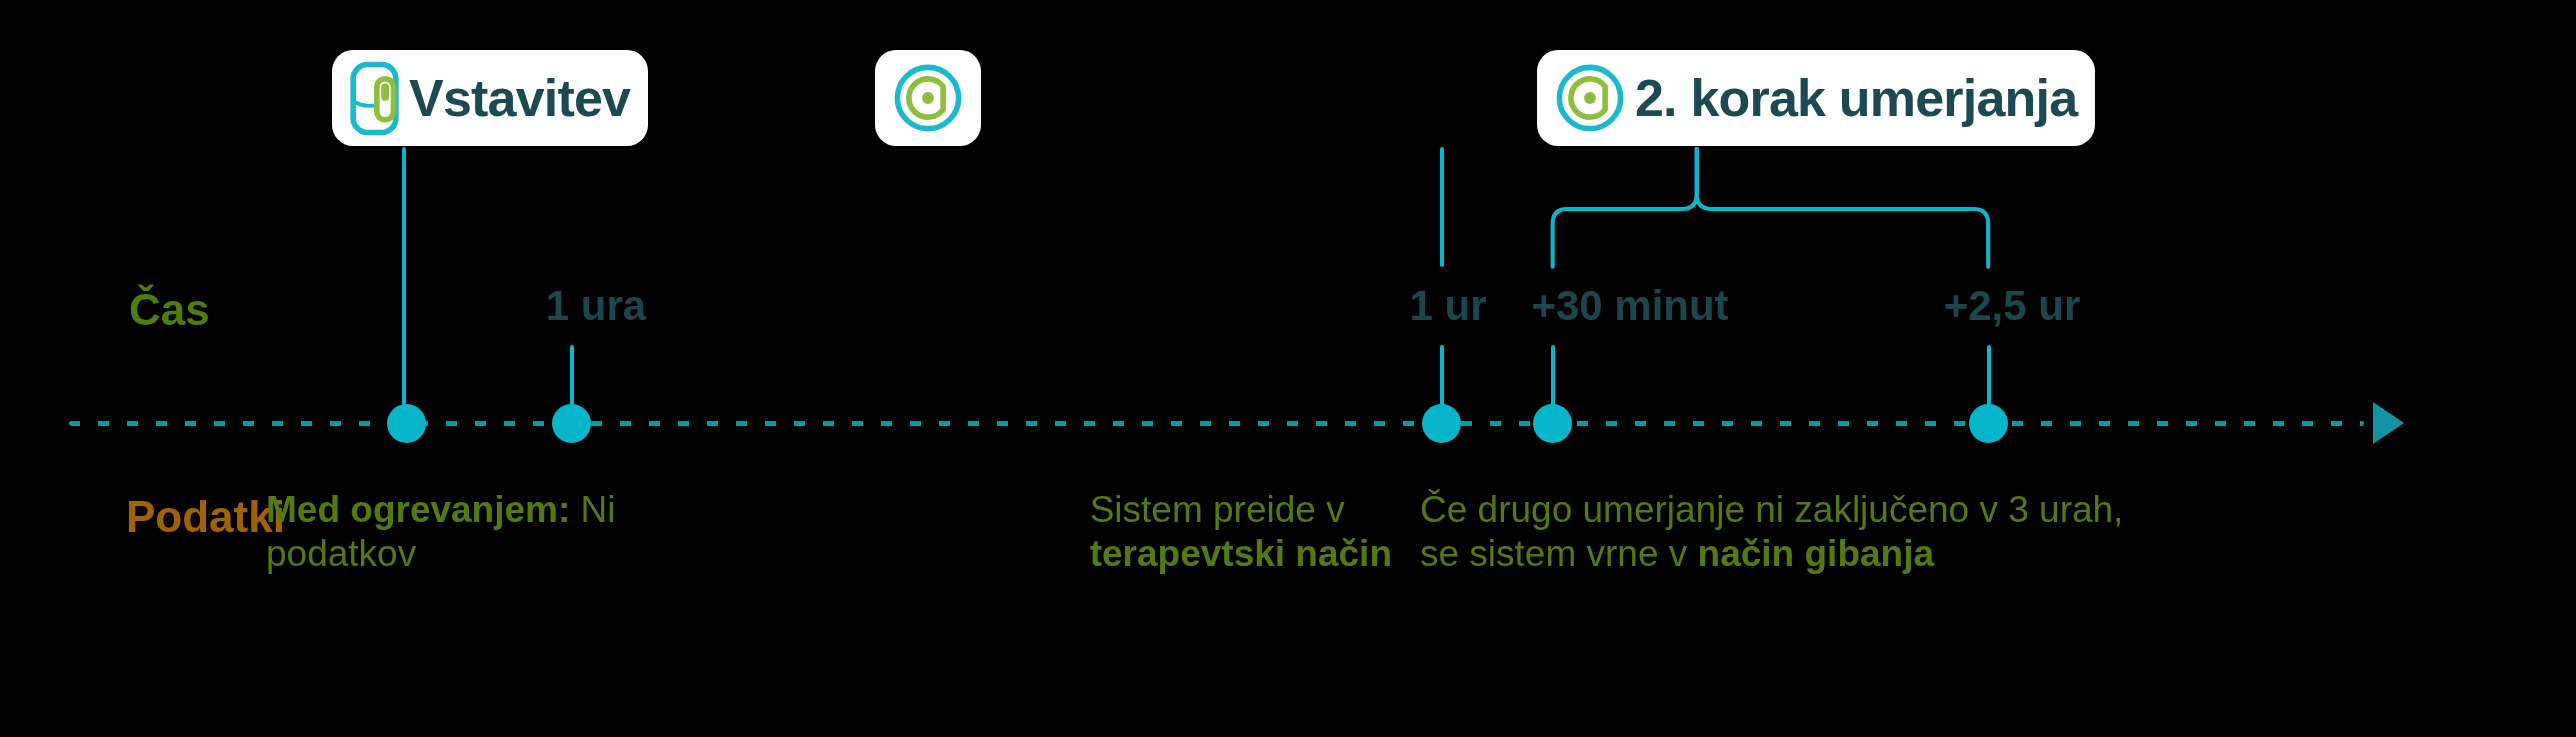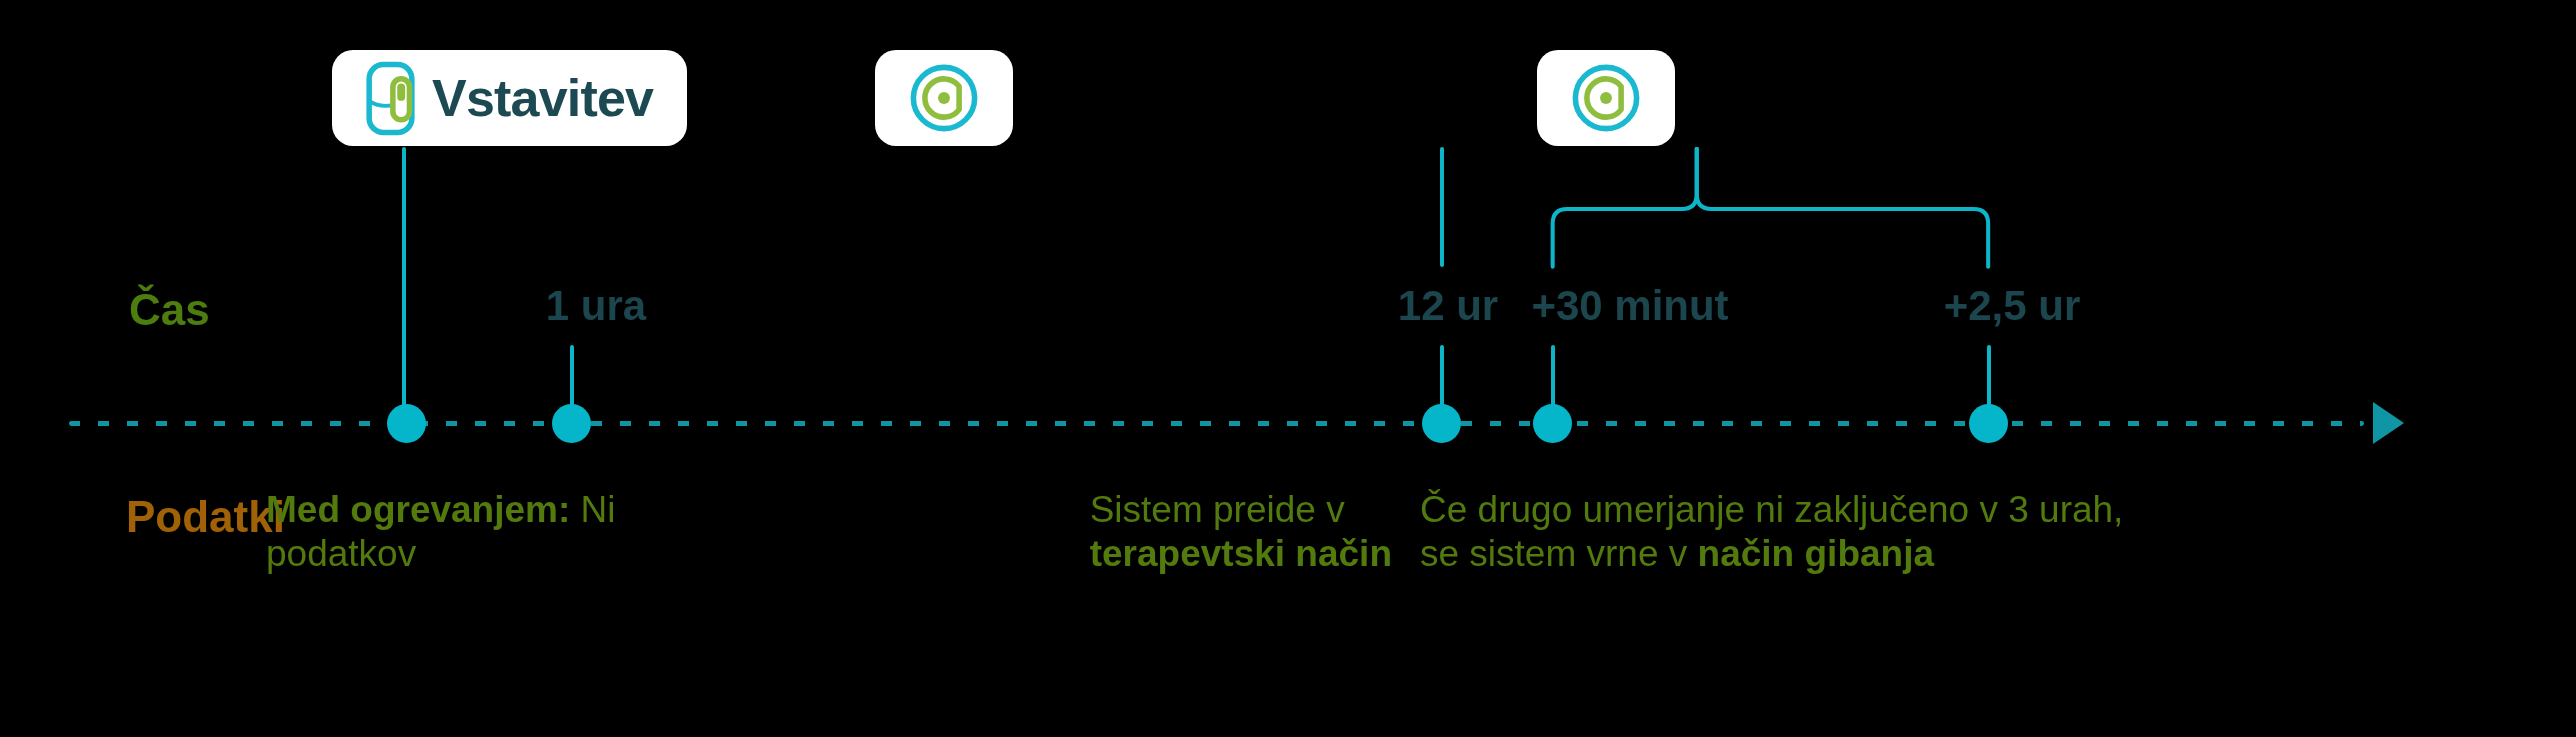--- a/index.html
+++ b/index.html
@@ -10,21 +10,21 @@
     overflow:hidden;
   }
   .abs{position:absolute;}
 
   
   .card{
     position:absolute;
     top:50px;height:96px;
     display:inline-flex;align-items:center;
     background:#ffffff;border-radius:21px;
-    padding:0 34px;gap:17px;
+    padding:0 18px;gap:10px;
     box-sizing:border-box;
   }
   .card-label{
     font-size:52px;font-weight:600;color:#1d4a52;
     white-space:nowrap;letter-spacing:-0.8px;
   }
 
   
   .vline{
     position:absolute;width:4.1px;background:#0db5c9;border-radius:2.4px;
@@ -89,20 +89,21 @@
     <circle cx="0" cy="0" r="7.5" fill="#8fbe3f"></circle>
   </svg>
 </div>
 
 <div class="card" style="left:1537px">
   <svg class="icon-svg" width="70" height="70" viewBox="-44 -44 88 88">
     <circle cx="0" cy="0" r="38.5" fill="none" stroke="#1ab9cf" stroke-width="7"></circle>
     <path d="M 19 -14.6 A 24 24 0 1 0 19 14.6 Z" fill="none" stroke="#8fbe3f" stroke-width="7" stroke-linejoin="round"></path>
     <circle cx="0" cy="0" r="7.5" fill="#8fbe3f"></circle>
   </svg>
+  <span class="card-label">2. korak umerjanja</span>
 </div>
 
 <div class="vline" style="left:402px;top:147px;height:262px"></div>
 <div class="vline" style="left:570px;top:345px;height:62px"></div>
 <div class="vline" style="left:1440px;top:147px;height:120px"></div>
 <div class="vline" style="left:1440px;top:345px;height:62px"></div>
 <div class="vline" style="left:1551px;top:345px;height:62px"></div>
 <div class="vline" style="left:1987px;top:345px;height:62px"></div>
 
 <svg class="abs bracket-svg" style="left:1538px;top:147px" width="464" height="124" viewBox="0 0 570 152">
@@ -116,21 +117,21 @@
 <div class="dot" style="left:387px"></div>
 <div class="dot" style="left:552px"></div>
 <div class="dot" style="left:1422px"></div>
 <div class="dot" style="left:1533px"></div>
 <div class="dot" style="left:1969px"></div>
 
 <div class="row-head time">Čas</div>
 <div class="row-head data">Podatki</div>
 
 <div class="tlabel" style="left:572px">1 ura</div>
-<div class="tlabel" style="left:1424px">12 ur</div>
+<div class="tlabel" style="left:1424px">1 ur</div>
 <div class="tlabel" style="left:1606px">+30 minut</div>
 <div class="tlabel" style="left:1988px">+2,5 ur</div>
 
 <div class="note" style="left:266px;width:358px">
   <span class="b">Med ogrevanjem:</span><span> Ni podatkov</span>
 </div>
 
 <div class="note right" style="right:1184px">
   <div>Sistem preide v</div>
   <div class="b">terapevtski način</div>

